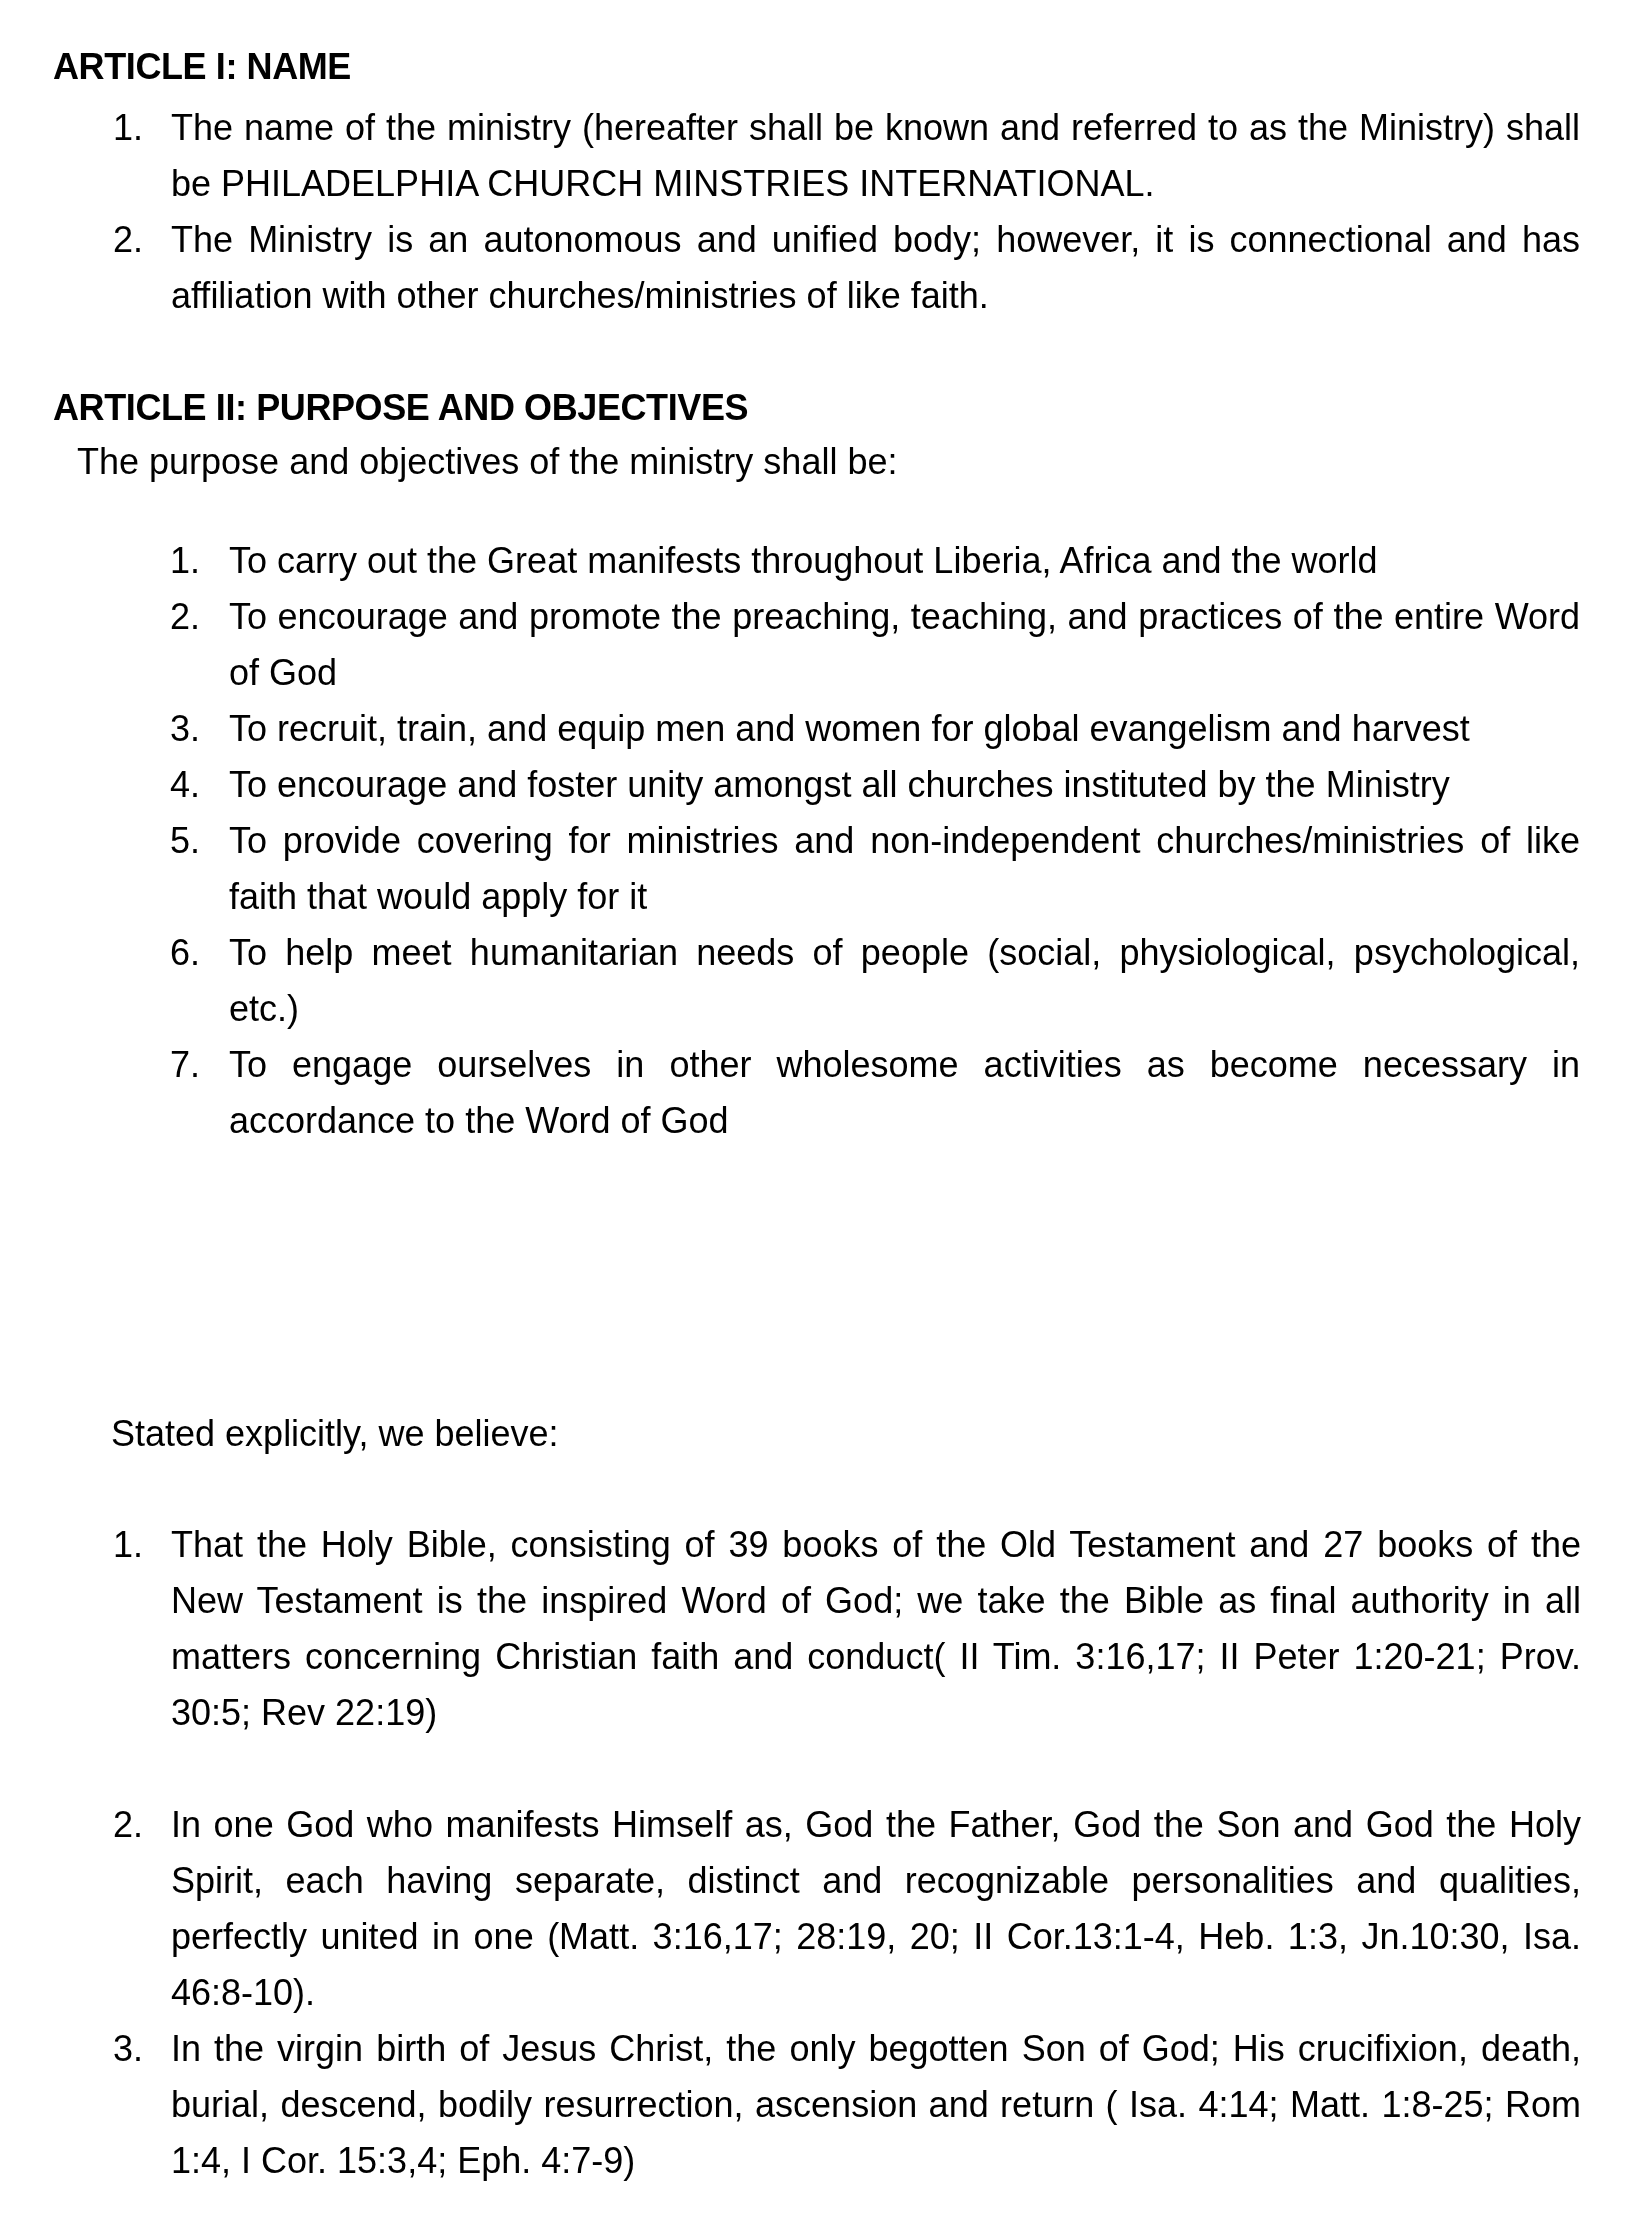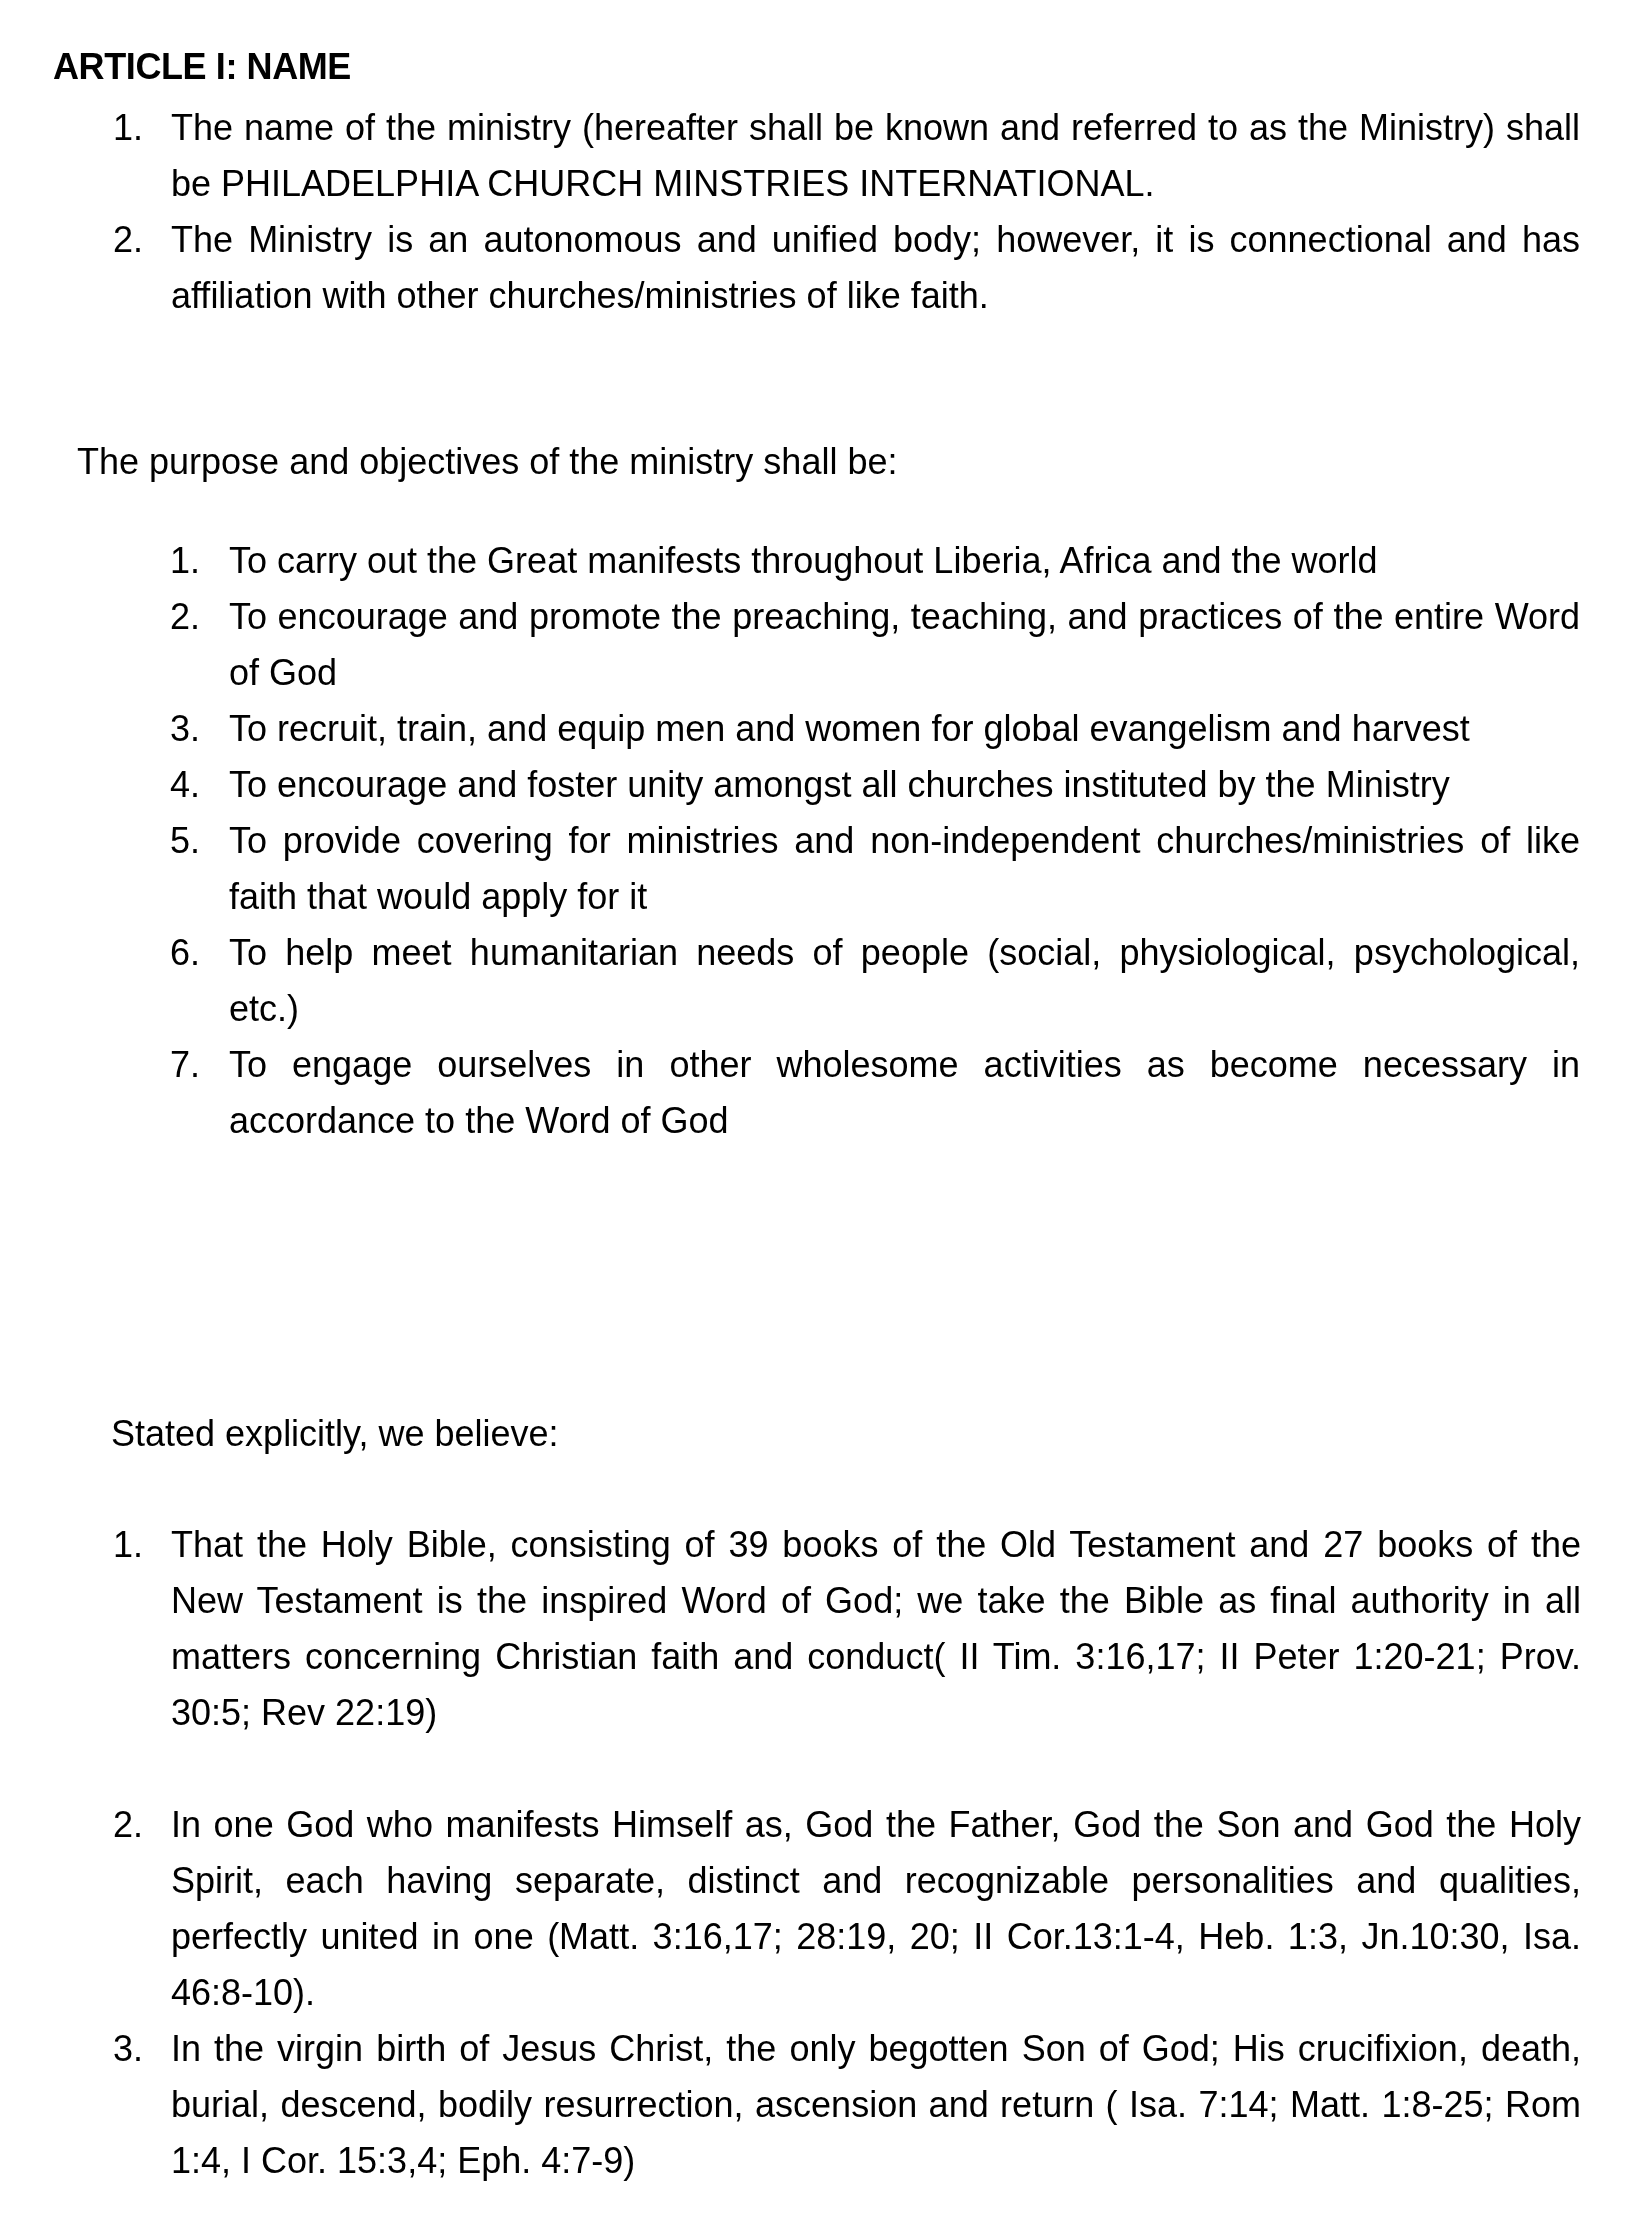--- a/index.html
+++ b/index.html
@@ -79,20 +79,21 @@
     <li>
       <span class="num">1.</span>
       <span class="txt">The name of the ministry (hereafter shall be known and referred to as the Ministry) shall be PHILADELPHIA CHURCH MINSTRIES INTERNATIONAL.</span>
     </li>
     <li>
       <span class="num">2.</span>
       <span class="txt">The Ministry is an autonomous and unified body; however, it is connectional and has affiliation with other churches/ministries of like faith.</span>
     </li>
   </ol>
 
+  <div class="heading" style="left:53px; top:380px;">ARTICLE II: PURPOSE AND OBJECTIVES</div>
   <div class="intro" style="left:53px; top:434px;margin-left:24px;">The purpose and objectives of the ministry shall be:</div>
 
   <ol class="list" id="list-2">
     <li>
       <span class="num">1.</span>
       <span class="txt">To carry out the Great manifests throughout Liberia, Africa and the world</span>
     </li>
     <li>
       <span class="num">2.</span>
       <span class="txt">To encourage and promote the preaching, teaching, and practices of the entire Word of God</span>
@@ -125,18 +126,18 @@
     <li class="gap-after">
       <span class="num">1.</span>
       <span class="txt">That the Holy Bible, consisting of 39 books of the Old Testament and 27 books of the New Testament is the inspired Word of God; we take the Bible as final authority in all matters concerning Christian faith and conduct( II Tim. 3:16,17; II Peter 1:20-21; Prov. 30:5; Rev 22:19)</span>
     </li>
     <li>
       <span class="num">2.</span>
       <span class="txt">In one God who manifests Himself as, God the Father, God the Son and God the Holy Spirit, each having separate, distinct and recognizable personalities and qualities, perfectly united in one (Matt. 3:16,17; 28:19, 20; II Cor.13:1-4, Heb. 1:3, Jn.10:30, Isa. 46:8-10).</span>
     </li>
     <li>
       <span class="num">3.</span>
-      <span class="txt">In the virgin birth of Jesus Christ, the only begotten Son of God;  His crucifixion, death, burial, descend, bodily resurrection, ascension and return ( Isa. 7:14; Matt. 1:8-25; Rom 1:4, I Cor. 15:3,4; Eph. 4:7-9)</span>
+      <span class="txt">In the virgin birth of Jesus Christ, the only begotten Son of God;  His crucifixion, death, burial, descend, bodily resurrection, ascension and return ( Isa. 4:14; Matt. 1:8-25; Rom 1:4, I Cor. 15:3,4; Eph. 4:7-9)</span>
     </li>
   </ol>
 
 </div>
 
 
 </body></html>

